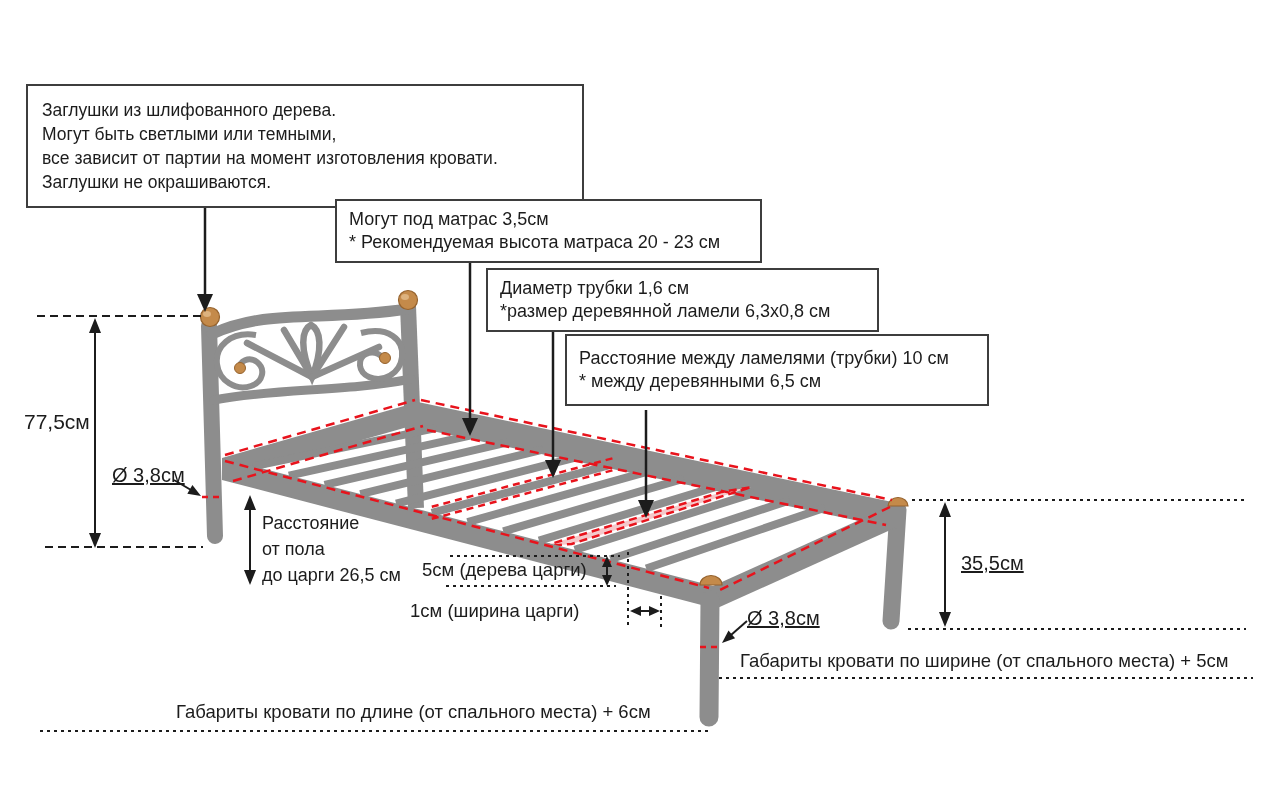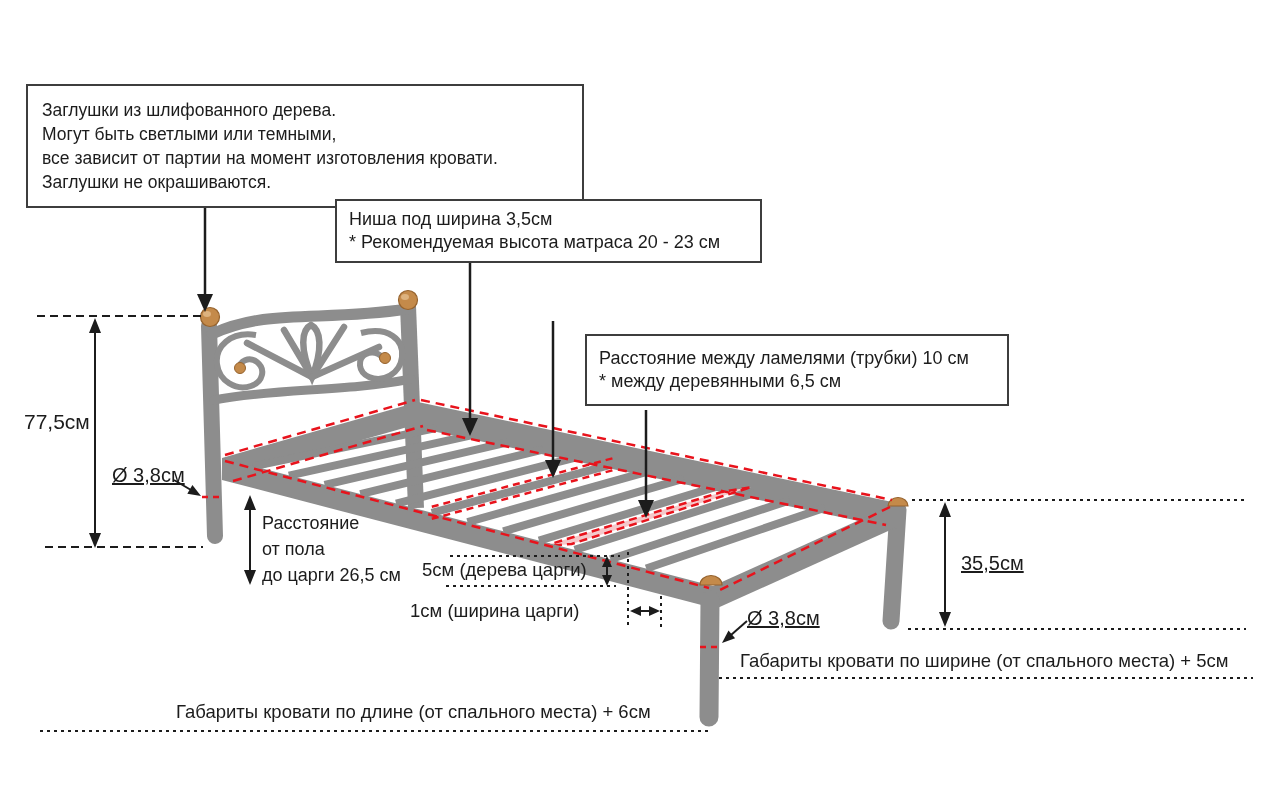--- a/index.html
+++ b/index.html
@@ -173,26 +173,30 @@
   </svg>
 
   <div class="callout big" style="left:26px;top:84px;width:526px;">
     <div>Заглушки из шлифованного дерева.</div>
     <div>Могут быть светлыми или темными,</div>
     <div>все зависит от партии на момент изготовления кровати.</div>
     <div>Заглушки не окрашиваются.</div>
   </div>
 
   <div class="callout" style="left:335px;top:199px;width:399px;">
-    <div>Ниша под ширина 3,5см</div>
+    <div>Могут под матрас 3,5см</div>
     <div>* Рекомендуемая высота матраса 20 - 23 см</div>
   </div>
 
-
-  <div class="callout" style="left:565px;top:334px;width:396px;padding-top:11px;padding-bottom:11px;margin-left:20px;">
+  <div class="callout" style="left:486px;top:268px;width:365px;">
+    <div>Диаметр трубки 1,6 см</div>
+    <div>*размер деревянной ламели 6,3х0,8 см</div>
+  </div>
+
+  <div class="callout" style="left:565px;top:334px;width:396px;padding-top:11px;padding-bottom:11px;">
     <div>Расстояние между ламелями (трубки) 10 см</div>
     <div>* между деревянными 6,5 см</div>
   </div>
 
   <div class="lbl fs21" style="left:24px;top:409px;">77,5см</div>
   <div class="lbl fs20" style="left:112px;top:463px;">Ø 3,8см</div>
 
   <div class="lbl fs19" style="left:262px;top:506px;">Расстояние</div>
   <div class="lbl fs19" style="left:262px;top:532px;">от пола</div>
   <div class="lbl fs19" style="left:262px;top:558px;">до царги 26,5 см</div>

